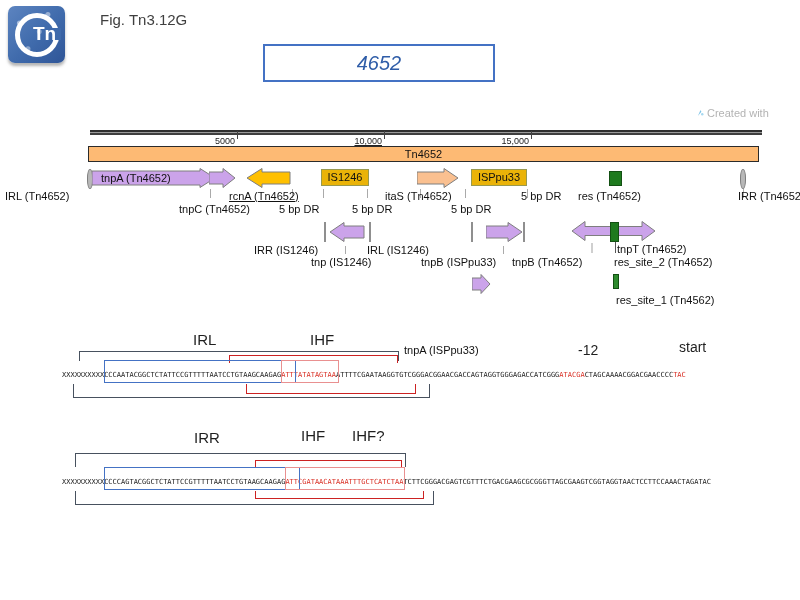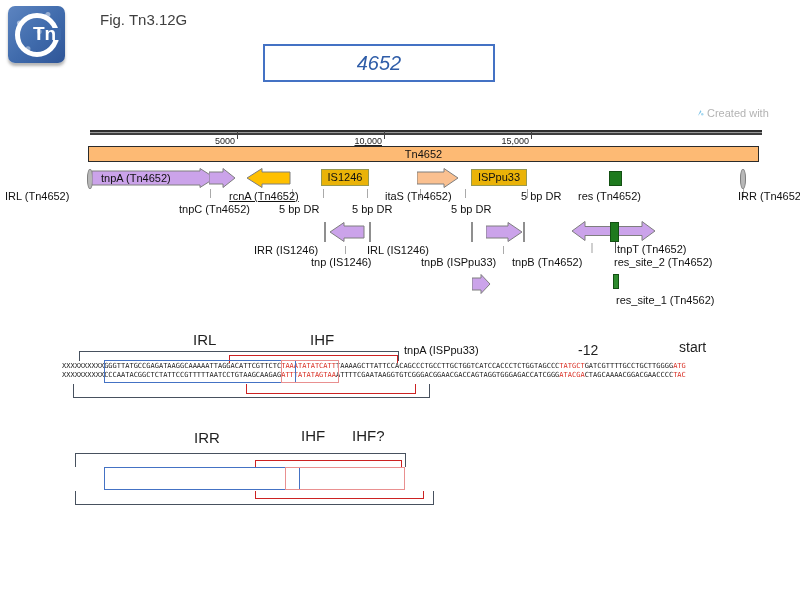--- a/index.html
+++ b/index.html
@@ -168,35 +168,35 @@
   <div class="lbl" style="left:616px;top:294px;">res_site_1 (Tn4562)</div>
 
   <div class="seqlab" style="left:193px;top:331px;">IRL</div>
   <div class="seqlab" style="left:310px;top:331px;">IHF</div>
   <div class="seqlab2" style="left:578px;top:342px;">-12</div>
   <div class="seqlab2" style="left:679px;top:339px;">start</div>
 
   <div class="brk-top-dark" style="left:79px;top:351px;width:318px;height:9px;"></div>
   <div class="brk-top-red" style="left:229px;top:355px;width:167px;height:7px;"></div>
 
-  <div class="seq" style="left:62px;top:362px;"><span class="sq-k">XXXXXXXXXX</span><span class="sq-k">GGGTTATGCCGAGATAAGGCAAAAATTAGGACATTCGTTCTC</span><span class="sq-r">TAAATATATCATT</span><span class="sq-k">TAAAAGCTTATTCCACAGCCCTGCCTTGCTGGTCATCCACCCTCTGGTAGCCC</span><span class="sq-r">TATGCT</span><span class="sq-k">GATCGTTTTGCCTGCTTGGGG</span><span class="sq-r">ATG</span></div>
   <div class="seq" style="left:62px;top:371px;"><span class="sq-k">XXXXXXXXXX</span><span class="sq-k">CCCAATACGGCTCTATTCCGTTTTTAATCCTGTAAGCAAGAG</span><span class="sq-r">ATTTATATAGTAA</span><span class="sq-k">ATTTTCGAATAAGGTGTCGGGACGGAACGACCAGTAGGTGGGAGACCATCGGG</span><span class="sq-r">ATACGA</span><span class="sq-k">CTAGCAAAACGGACGAACCCC</span><span class="sq-r">TAC</span></div>
   <div class="bluebox" style="left:104px;top:360px;width:190px;height:21px;"></div>
   <div class="redbox" style="left:281px;top:360px;width:56px;height:21px;"></div>
 
   <div class="brk-bot-red" style="left:246px;top:384px;width:168px;height:9px;"></div>
   <div class="brk-bot-dark" style="left:73px;top:384px;width:355px;height:13px;"></div>
 
   <div class="seqlab" style="left:194px;top:429px;">IRR</div>
   <div class="seqlab" style="left:301px;top:427px;">IHF</div>
   <div class="seqlab" style="left:352px;top:427px;">IHF?</div>
 
   <div class="brk-top-dark" style="left:75px;top:453px;width:329px;height:13px;"></div>
   <div class="brk-top-red" style="left:255px;top:460px;width:145px;height:7px;"></div>
 
+  <div class="seq" style="left:62px;top:478px;"><span class="sq-k">XXXXXXXXXX</span><span class="sq-k">CCCCAGTACGGCTCTATTCCGTTTTTAATCCTGTAAGCAAGAG</span><span class="sq-r">ATT</span><span class="sq-r">CGATAACATAAATTTGCTCATCTAA</span><span class="sq-k">TCTTCGGGACGAGTCGTTTCTGACGAAGCGCGGGTTAGCGAAGTCGGTAGGTAACTCCTTCCAAACTAGATAC</span></div>
   <div class="bluebox" style="left:104px;top:467px;width:194px;height:21px;"></div>
   <div class="redbox" style="left:285px;top:467px;width:118px;height:21px;"></div>
 
   <div class="brk-bot-red" style="left:255px;top:491px;width:167px;height:7px;"></div>
   <div class="brk-bot-dark" style="left:75px;top:491px;width:357px;height:13px;"></div>
 
 
 </div>
 
 </body></html>

